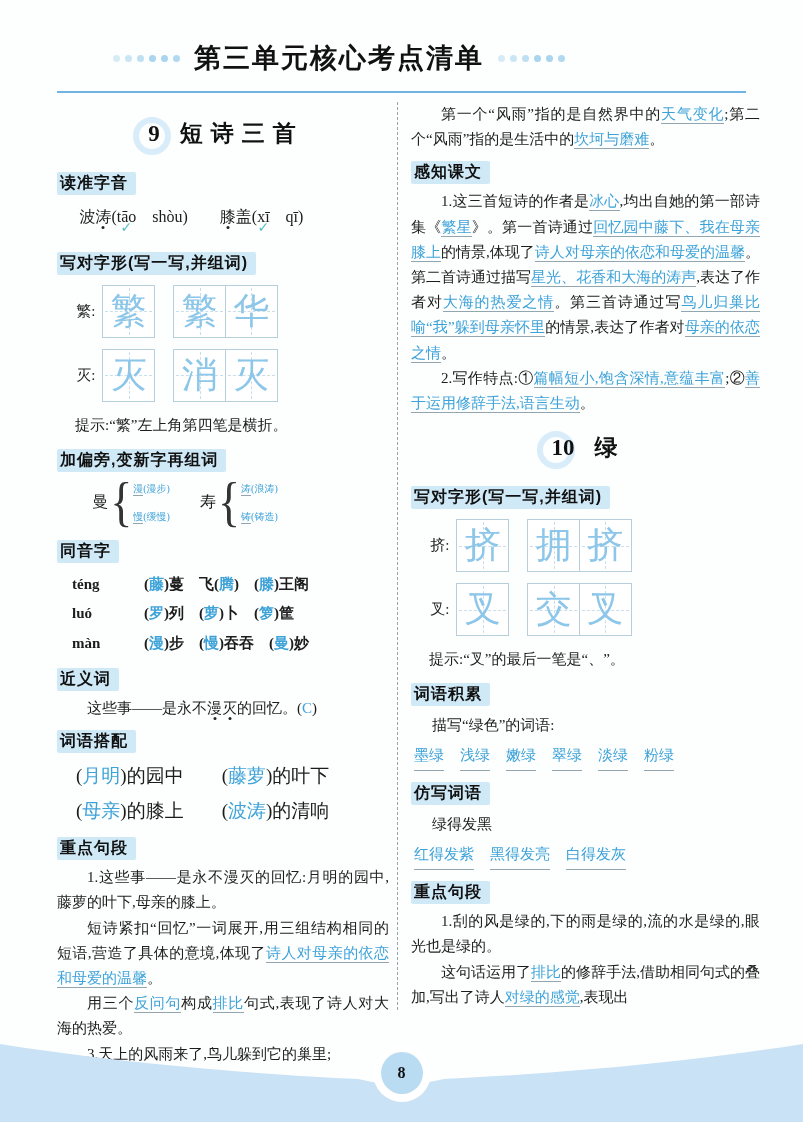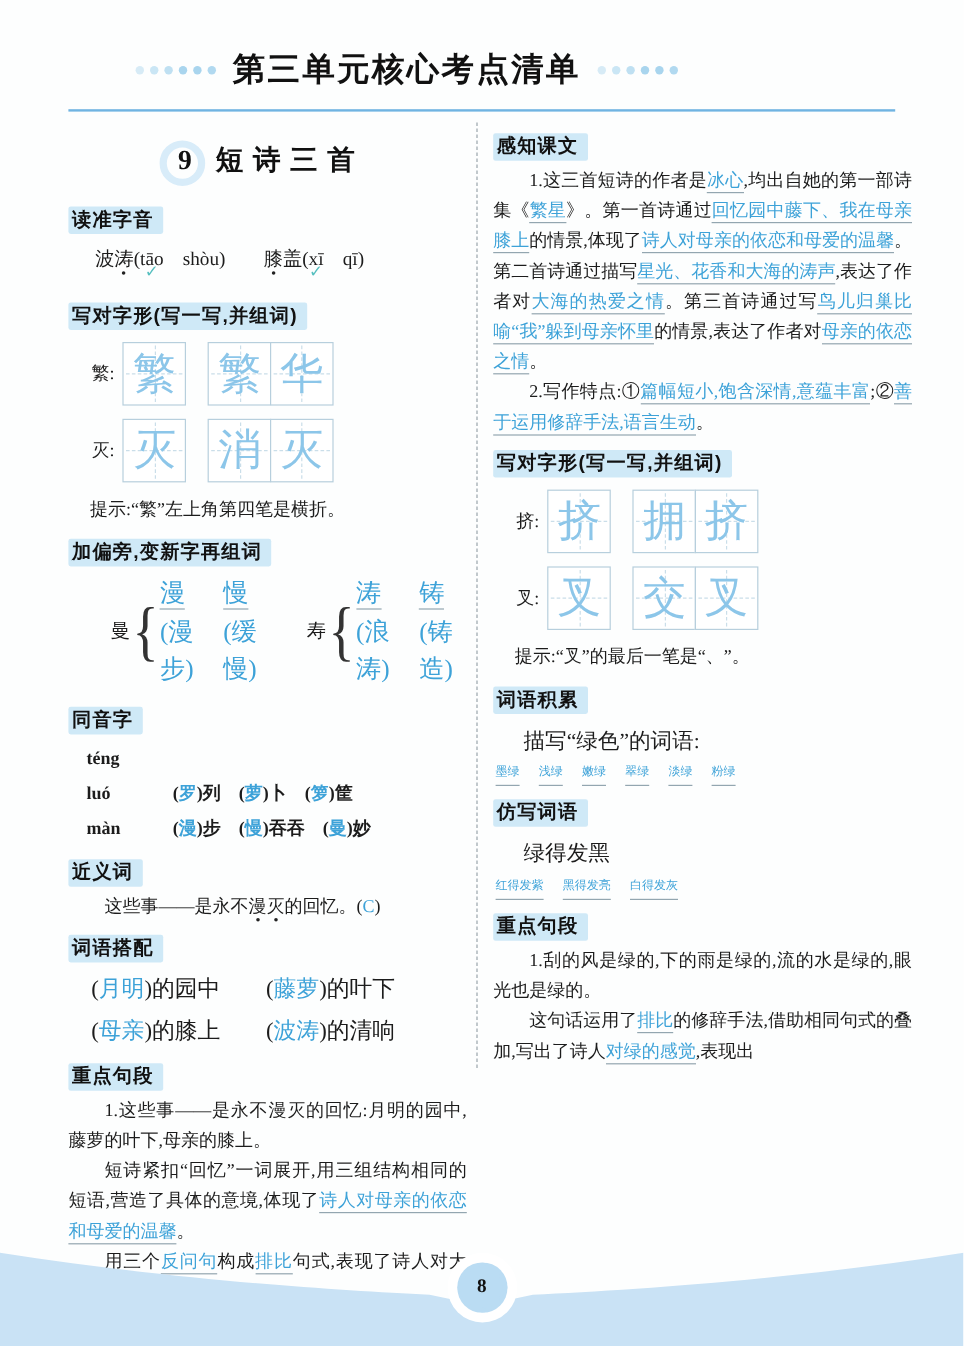--- a/index.html
+++ b/index.html
@@ -73,32 +73,32 @@
     font-size:36px;color:#8cc6e9;z-index:1;}
   .pair{display:flex;margin-left:18px;}
   .pair .tian + .tian{margin-left:-1.5px;}
   .tip{padding-left:1.2em;font-size:15px;margin:2px 0 2px;}
 
   
   .brace-wrap{display:flex;gap:30px;padding-left:2.2em;margin:2px 0 6px;}
   .bgroup{display:flex;align-items:center;}
   .bbase{font-size:16px;}
   .bbrace{font-size:46px;font-weight:200;color:#333;transform:scaleY(1.2);margin:0 1px 0 2px;line-height:1;}
-  .blines{display:flex;flex-direction:row;gap:13px;font-size:21px;line-height:1.5;}
+  .blines{display:flex;flex-direction:column;gap:13px;font-size:10px;line-height:1.5;}
 
   
   .ty-row{display:flex;padding-left:1.0em;margin:3px 0;font-size:15px;line-height:1.75;font-weight:bold;}
   .ty-pinyin{width:72px;flex:none;}
 
   .opt-line{padding-left:1.0em;font-size:15px;line-height:1.75;margin:0;}
   .dapei-line{padding-left:1.0em;font-size:19px;line-height:1.85;margin:0;}
 
   
-  .word-line{padding-left:0.2em;font-size:10px;line-height:1.9;margin:2px 0;display:flex;flex-wrap:wrap;gap:16px;}
-  .plain-line{padding-left:1.4em;font-size:18px;line-height:1.7;margin:2px 0;}
+  .word-line{padding-left:0.2em;font-size:15px;line-height:1.9;margin:2px 0;display:flex;flex-wrap:wrap;gap:16px;}
+  .plain-line{padding-left:1.4em;font-size:15px;line-height:1.7;margin:2px 0;}
 
   
   .wave{position:absolute;left:0;bottom:0;width:803px;height:100px;pointer-events:none;}
   .page-badge{
     position:absolute;left:50%;bottom:28px;transform:translateX(-50%);
     width:32px;height:32px;border-radius:50%;
     background:#badcf3;border:5px dotted #badcf3;
     box-shadow:0 0 0 8px #ffffff;
     display:flex;align-items:center;justify-content:center;
     font-size:16px;font-weight:bold;color:#111;box-sizing:content-box;
@@ -191,20 +191,21 @@
           <span class="blines">
             <span><span class="t-bu">涛</span><span class="t-b">(浪涛)</span></span>
             <span><span class="t-bu">铸</span><span class="t-b">(铸造)</span></span>
           </span>
         </div>
       </div>
 
       <div class="sec-head">同音字</div>
       <div class="ty-row">
         <span class="ty-pinyin">téng</span>
+        <span><span>(</span><span class="t-b">藤</span><span>)蔓　飞(</span><span class="t-b">腾</span><span>)　(</span><span class="t-b">滕</span><span>)王阁</span></span>
       </div>
       <div class="ty-row">
         <span class="ty-pinyin">luó</span>
         <span><span>(</span><span class="t-b">罗</span><span>)列　(</span><span class="t-b">萝</span><span>)卜　(</span><span class="t-b">箩</span><span>)筐</span></span>
       </div>
       <div class="ty-row">
         <span class="ty-pinyin">màn</span>
         <span><span>(</span><span class="t-b">漫</span><span>)步　(</span><span class="t-b">慢</span><span>)吞吞　(</span><span class="t-b">曼</span><span>)妙</span></span>
       </div>
 
@@ -217,25 +218,30 @@
 
       <div class="sec-head">重点句段</div>
       <p class="para ind"><span>1.这些事——是永不漫灭的回忆:月明的园中,藤萝的叶下,母亲的膝上。</span></p>
       <p class="para ind"><span>短诗紧扣“回忆”一词展开,用三组结构相同的短语,营造了具体的意境,体现了</span><span class="t-bu">诗人对母亲的依恋和母爱的温馨</span><span>。</span></p>
       <p class="para ind"><span>用三个</span><span class="t-bu">反问句</span><span>构成</span><span class="t-bu">排比</span><span>句式,表现了诗人对大海的热爱。</span></p>
       <p class="para ind"><span>3.天上的风雨来了,鸟儿躲到它的巢里;</span></p>
     </div>
 
     <div class="col-right">
 
+      <p class="para ind"><span>第一个“风雨”指的是自然界中的</span><span class="t-bu">天气变化</span><span>;第二个“风雨”指的是生活中的</span><span class="t-bu">坎坷与磨难</span><span>。</span></p>
 
       <div class="sec-head">感知课文</div>
       <p class="para ind"><span>1.这三首短诗的作者是</span><span class="t-bu">冰心</span><span>,均出自她的第一部诗集《</span><span class="t-bu">繁星</span><span>》。第一首诗通过</span><span class="t-bu">回忆园中藤下、我在母亲膝上</span><span>的情景,体现了</span><span class="t-bu">诗人对母亲的依恋和母爱的温馨</span><span>。第二首诗通过描写</span><span class="t-bu">星光、花香和大海的涛声</span><span>,表达了作者对</span><span class="t-bu">大海的热爱之情</span><span>。第三首诗通过写</span><span class="t-bu">鸟儿归巢比喻“我”躲到母亲怀里</span><span>的情景,表达了作者对</span><span class="t-bu">母亲的依恋之情</span><span>。</span></p>
       <p class="para ind"><span>2.写作特点:①</span><span class="t-bu">篇幅短小,饱含深情,意蕴丰富</span><span>;②</span><span class="t-bu">善于运用修辞手法,语言生动</span><span>。</span></p>
 
+      <div class="lesson-title">
+        <span class="lnum">10</span>
+        <span class="ltitle">绿</span>
+      </div>
 
       <div class="sec-head">写对字形(写一写,并组词)</div>
       <div class="grid-row">
         <span class="grid-label">挤:</span>
         <div class="tian">
             <span>挤</span>
           </div>
         <div class="pair">
           <div class="tian">
               <span>拥</span>

